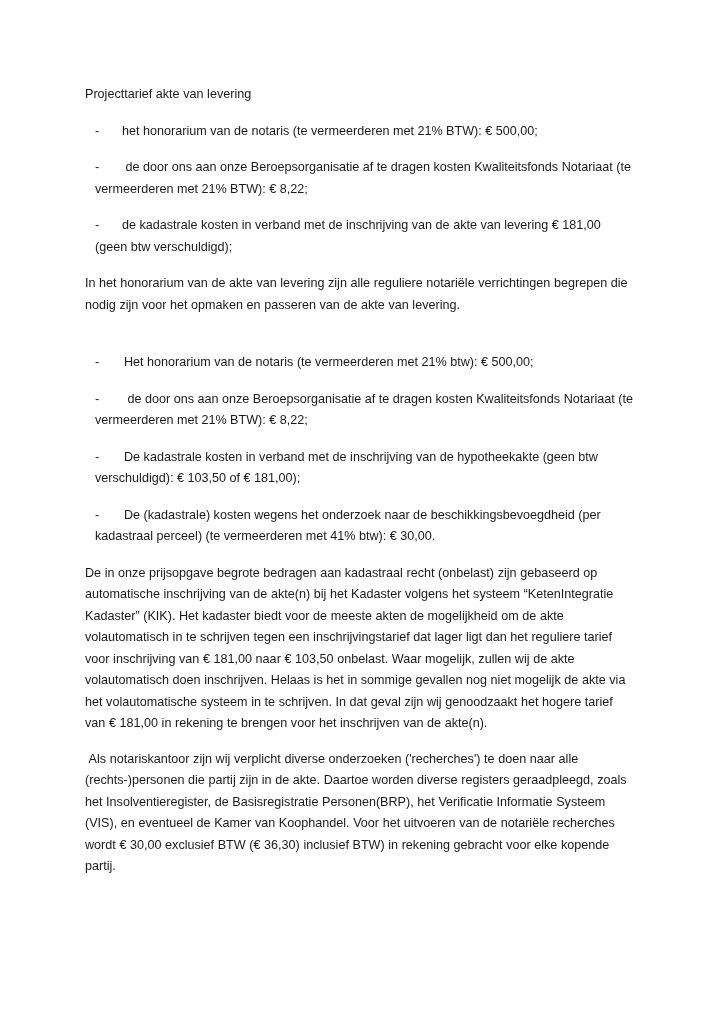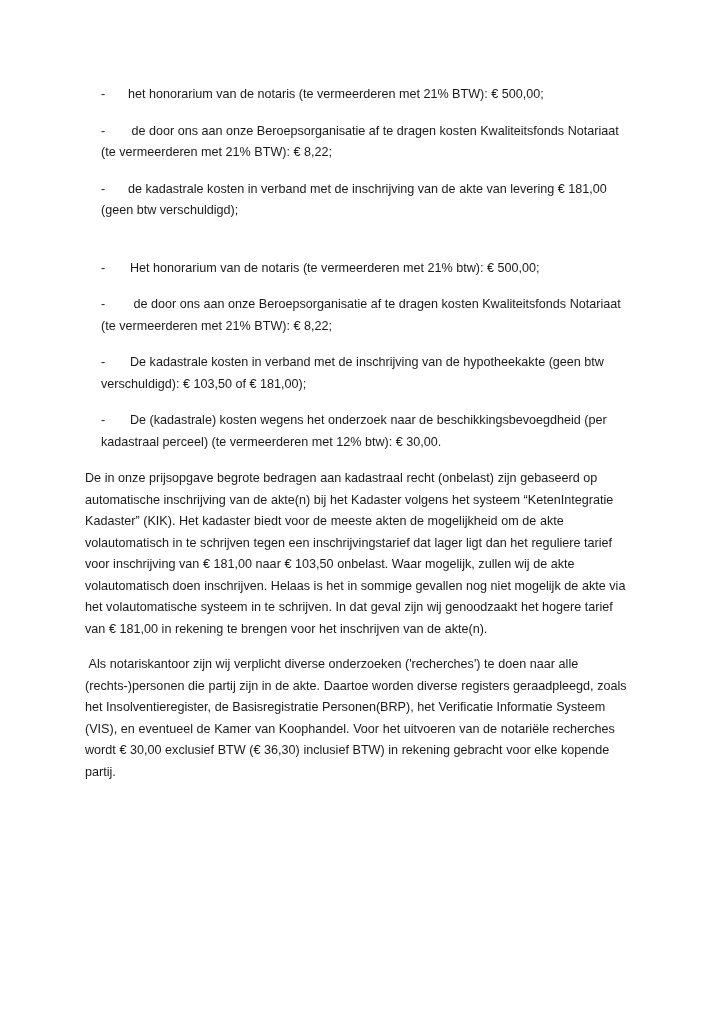--- a/index.html
+++ b/index.html
@@ -36,21 +36,21 @@
     white-space: pre-wrap;
     word-spacing: 0.1px;
   }
   .para.tight {
     margin-bottom: 14px;
   }
   
   .bullet {
     font-size: 12.6px;
     line-height: 21.5px;
-    margin: 0 0 15px 16px;
+    margin: 0 0 15px 10px;
     position: relative;
     padding-left: 0;
     display: block;
   }
   .bullet .dash {
     display: inline-block;
     width: 27px;
     flex: none;
   }
   .bullet .dash.wide {
@@ -65,52 +65,54 @@
   .lead-space {
     white-space: pre-wrap;
   }
 </style>
 </head>
 <body>
 
 <div class="page">
   <div class="doc-body">
 
+    <p class="para">Projecttarief akte van levering</p>
 
     <p class="bullet">
       <span class="dash">-</span><span class="btext lead-space">het honorarium van de notaris (te vermeerderen met 21% BTW): € 500,00;</span>
     </p>
 
     <p class="bullet">
       <span class="dash">-</span><span class="btext lead-space"> de door ons aan onze Beroepsorganisatie af te dragen kosten Kwaliteitsfonds Notariaat (te vermeerderen met 21% BTW): € 8,22;</span>
     </p>
 
     <p class="bullet">
       <span class="dash">-</span><span class="btext lead-space">de kadastrale kosten in verband met de inschrijving van de akte van levering € 181,00 (geen btw verschuldigd);</span>
     </p>
 
 
+    <p class="para">In het honorarium van de akte van levering zijn alle reguliere notariële verrichtingen begrepen die nodig zijn voor het opmaken en passeren van de akte van levering.</p>
 
     <div class="spacer-line"></div>
 
 
     <p class="bullet">
       <span class="dash wide">-</span><span class="btext lead-space">Het honorarium van de notaris (te vermeerderen met 21% btw): € 500,00;</span>
     </p>
 
     <p class="bullet">
       <span class="dash wide">-</span><span class="btext lead-space"> de door ons aan onze Beroepsorganisatie af te dragen kosten Kwaliteitsfonds Notariaat (te vermeerderen met 21% BTW): € 8,22;</span>
     </p>
 
     <p class="bullet">
       <span class="dash wide">-</span><span class="btext lead-space">De kadastrale kosten in verband met de inschrijving van de hypotheekakte (geen btw verschuldigd): € 103,50 of € 181,00);</span>
     </p>
 
     <p class="bullet">
-      <span class="dash wide">-</span><span class="btext lead-space">De (kadastrale) kosten wegens het onderzoek naar de beschikkingsbevoegdheid (per kadastraal perceel) (te vermeerderen met 12% btw): € 30,00.</span>
+      <span class="dash wide">-</span><span class="btext lead-space">De (kadastrale) kosten wegens het onderzoek naar de beschikkingsbevoegdheid (per kadastraal perceel) (te vermeerderen met 41% btw): € 30,00.</span>
     </p>
 
     <p class="para tight">De in onze prijsopgave begrote bedragen aan kadastraal recht (onbelast) zijn gebaseerd op automatische inschrijving van de akte(n) bij het Kadaster volgens het systeem “KetenIntegratie Kadaster” (KIK). Het kadaster biedt voor de meeste akten de mogelijkheid om de akte volautomatisch in te schrijven tegen een inschrijvingstarief dat lager ligt dan het reguliere tarief voor inschrijving van € 181,00 naar € 103,50 onbelast. Waar mogelijk, zullen wij de akte volautomatisch doen inschrijven. Helaas is het in sommige gevallen nog niet mogelijk de akte via het volautomatische systeem in te schrijven. In dat geval zijn wij genoodzaakt het hogere tarief van € 181,00 in rekening te brengen voor het inschrijven van de akte(n).</p>
 
     <p class="para tight"> Als notariskantoor zijn wij verplicht diverse onderzoeken ('recherches') te doen naar alle (rechts-)personen die partij zijn in de akte. Daartoe worden diverse registers geraadpleegd, zoals het Insolventieregister, de Basisregistratie Personen(BRP), het Verificatie Informatie Systeem (VIS), en eventueel de Kamer van Koophandel. Voor het uitvoeren van de notariële recherches wordt € 30,00 exclusief BTW (€ 36,30) inclusief BTW) in rekening gebracht voor elke kopende partij.</p>
 
   </div>
 </div>
 
 </body></html>

